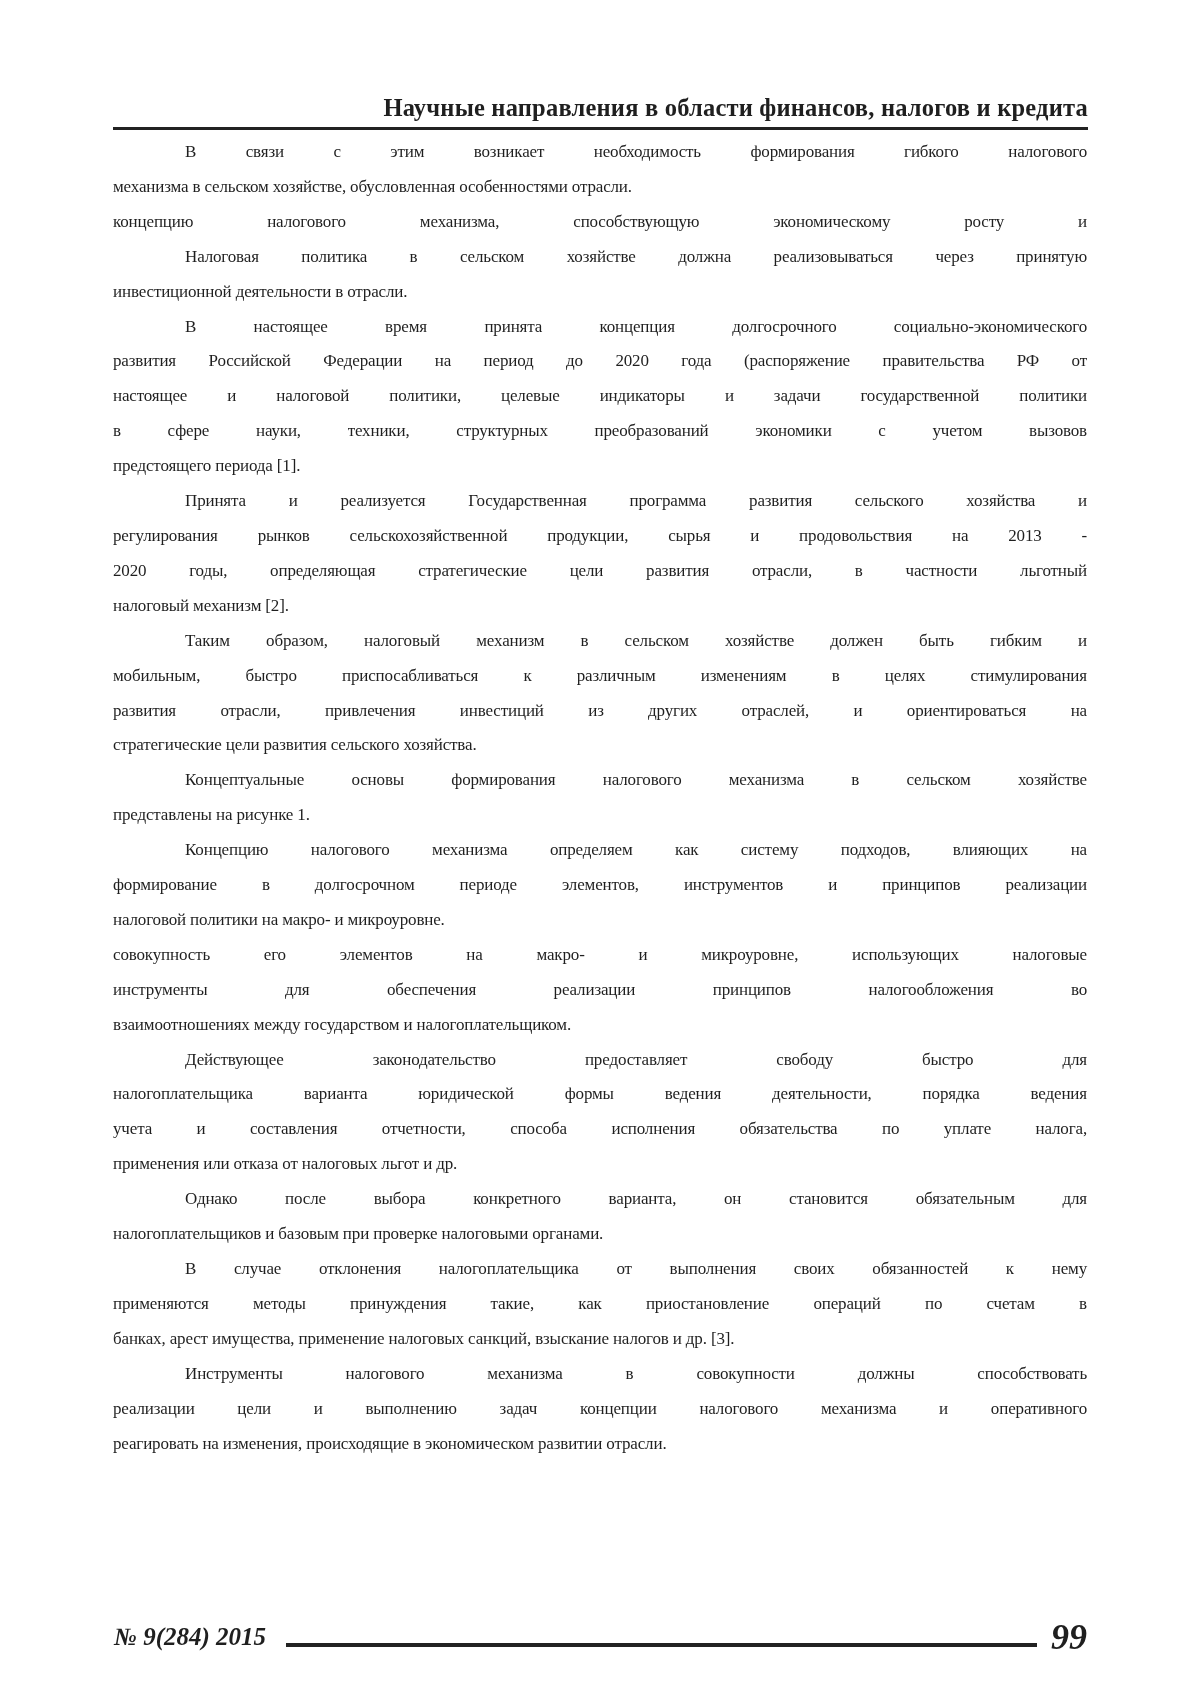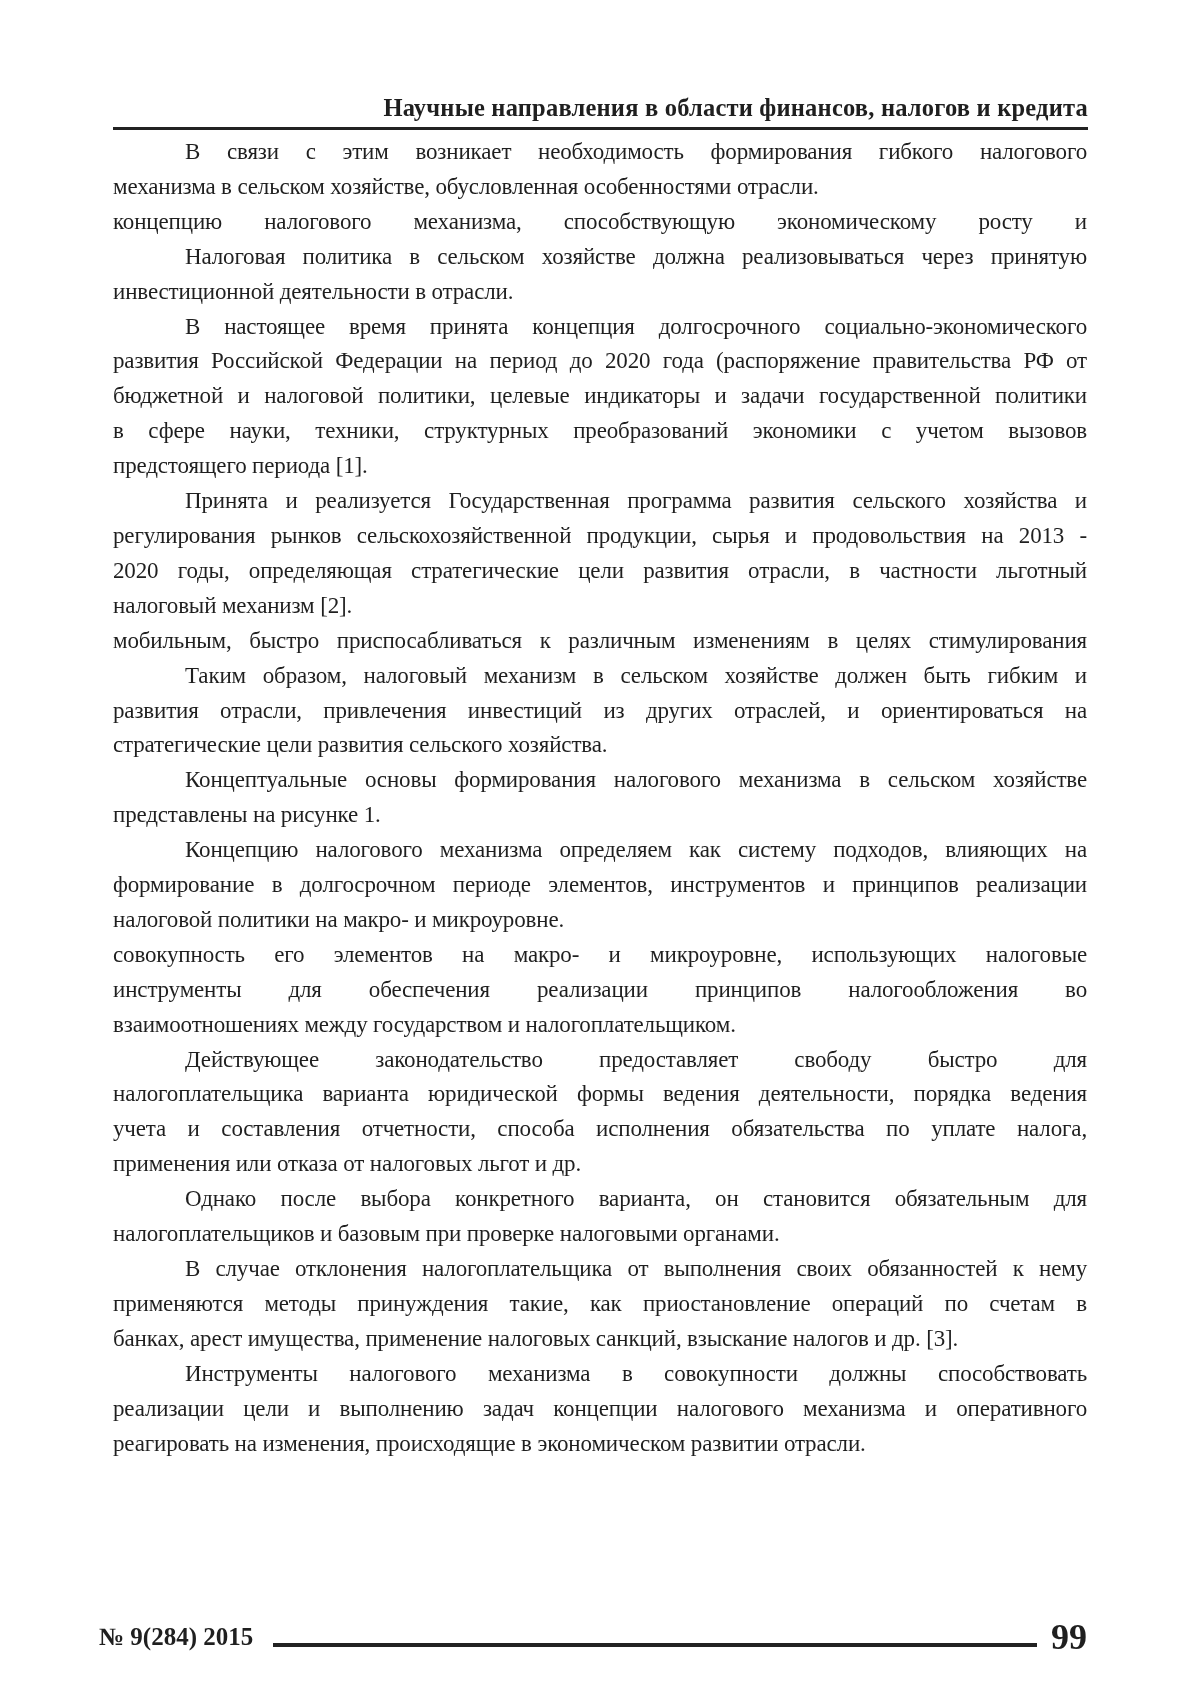--- a/index.html
+++ b/index.html
@@ -28,21 +28,21 @@
     line-height: 1.25;
     letter-spacing: 0.2px;
     border-bottom: 3px solid var(--rule-color, #222222);
     padding-bottom: 3px;
   }
   .body-text {
     position: absolute;
     left: 113px;
     width: 974px;
     top: 106px;
-    font-size: 23px;
+    font-size: 17px;
     line-height: 34.9px;
     letter-spacing: -0.15px;
     hyphens: none;
   }
   .body-text p {
     margin: 0;
     padding: 0;
   }
   .ln {
     text-align: justify;
@@ -50,26 +50,27 @@
   }
   .ln.first {
     padding-left: 72px;
   }
   .ln.last {
     text-align: right;
     text-align-last: left;
   }
   .footer {
     position: absolute;
-    left: 99px;
+    left: 114px;
     right: 113px;
     top: 1592px;
     display: flex;
     align-items: flex-end;
     font-weight: bold;
+    font-style: italic;
     text-align: center;
   }
   .footer-issue {
     font-size: 25px;
     line-height: 32px;
     white-space: nowrap;
   }
   .footer-rule {
     flex: 1;
     height: 4px;
@@ -99,35 +100,35 @@
     <p>
       </p>
       <div class="ln">концепцию налогового механизма, способствующую экономическому росту и</div>
       <div class="ln first">Налоговая политика в сельском хозяйстве должна реализовываться через принятую</div>
       <div class="ln last">инвестиционной деятельности в отрасли.</div>
     <p></p>
     <p>
       </p>
       <div class="ln first">В настоящее время принята концепция долгосрочного социально-экономического</div>
       <div class="ln">развития Российской Федерации на период до 2020 года (распоряжение правительства РФ от</div>
-      <div class="ln">бюджетной и налоговой политики, целевые индикаторы и задачи государственной политики</div>
+      <div class="ln">настоящее и налоговой политики, целевые индикаторы и задачи государственной политики</div>
       <div class="ln">в сфере науки, техники, структурных преобразований экономики с учетом вызовов</div>
       <div class="ln last">предстоящего периода [1].</div>
     <p></p>
     <p>
       </p>
       <div class="ln first">Принята и реализуется Государственная программа развития сельского хозяйства и</div>
       <div class="ln">регулирования рынков сельскохозяйственной продукции, сырья и продовольствия на 2013 -</div>
       <div class="ln">2020 годы, определяющая стратегические цели развития отрасли, в частности льготный</div>
       <div class="ln last">налоговый механизм [2].</div>
     <p></p>
     <p>
       </p>
+      <div class="ln first">Таким образом, налоговый механизм в сельском хозяйстве должен быть гибким и</div>
       <div class="ln">мобильным, быстро приспосабливаться к различным изменениям в целях стимулирования</div>
-      <div class="ln first">Таким образом, налоговый механизм в сельском хозяйстве должен быть гибким и</div>
       <div class="ln">развития отрасли, привлечения инвестиций из других отраслей, и ориентироваться на</div>
       <div class="ln last">стратегические цели развития сельского хозяйства.</div>
     <p></p>
     <p>
       </p>
       <div class="ln first">Концептуальные основы формирования налогового механизма в сельском хозяйстве</div>
       <div class="ln last">представлены на рисунке 1.</div>
     <p></p>
     <p>
       </p>

